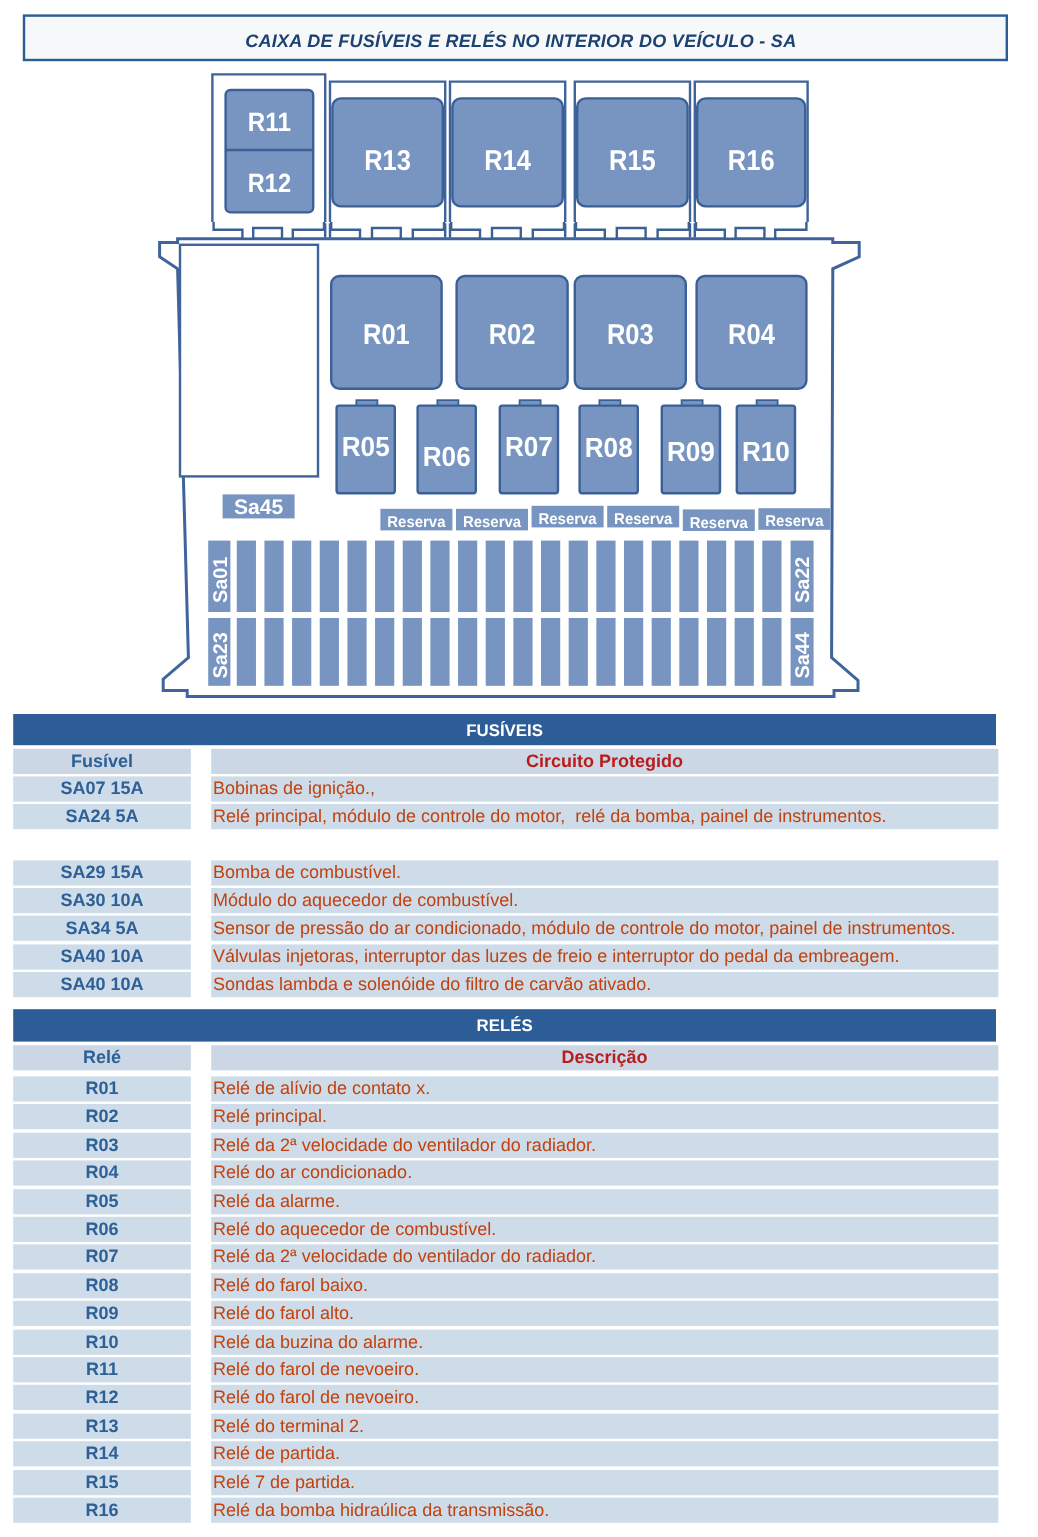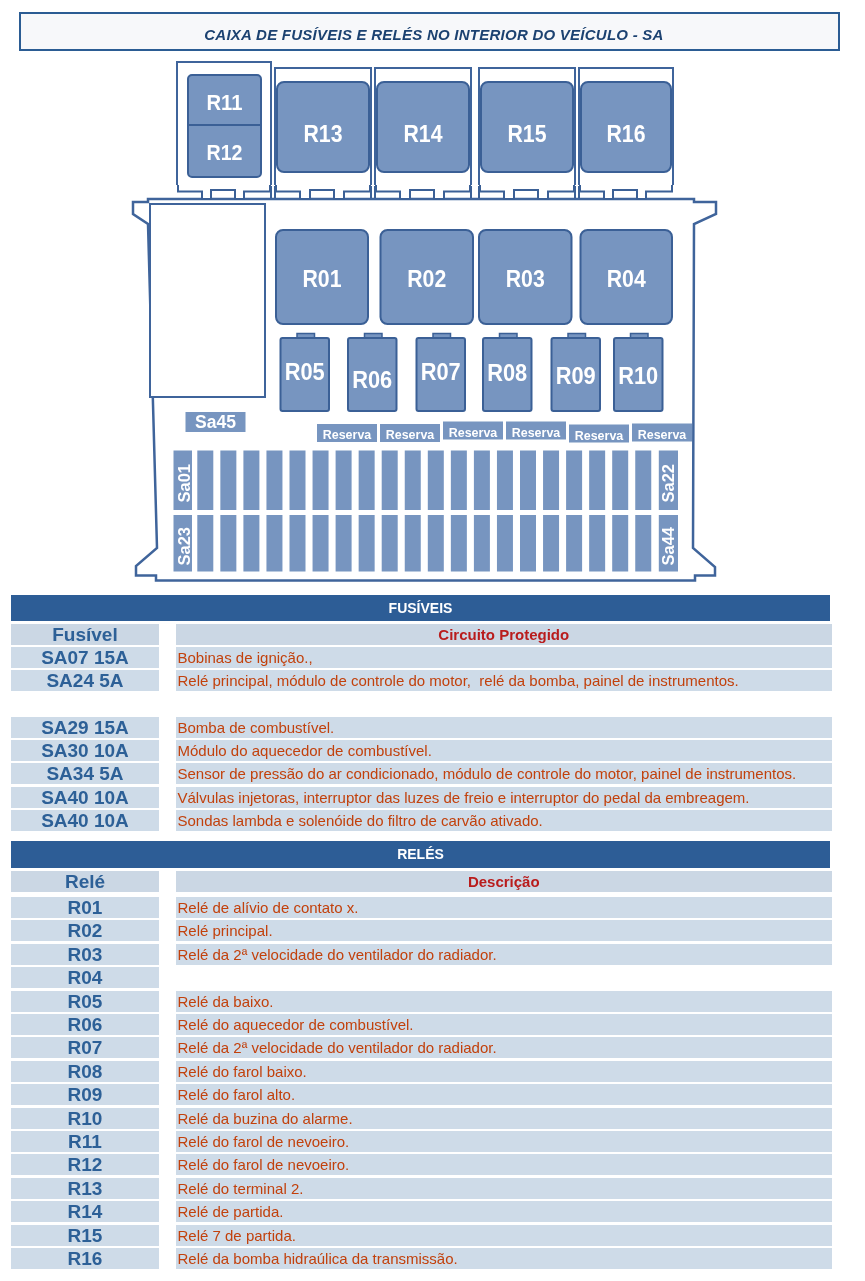--- a/index.html
+++ b/index.html
@@ -10,21 +10,21 @@
 .t22{font-size:22px;}
 .t24{font-size:24px;}
 .t23{font-size:23px;}
 .t17{font-size:17.5px;}
 .t13{font-size:13px;}
 .t16v{font-size:16.5px;}
 .bar{position:absolute;left:11px;width:819px;background:#2d5d96;color:#ffffff;
 font-weight:bold;font-size:14px;text-align:center;}
 .row{position:absolute;left:11px;width:819px;height:21px;}
 .row .c1,.row .hc{position:absolute;left:0;top:0;width:148px;height:21px;background:#cedbe8;
-color:#2d6097;font-weight:bold;font-size:19px;text-align:center;line-height:21px;}
+color:#2d6097;font-weight:bold;font-size:15px;text-align:center;line-height:21px;}
 .row .c2{position:absolute;left:164.5px;top:0;width:654.5px;height:21px;background:#cedbe8;
 color:#c2410c;font-size:15px;line-height:21px;padding-left:2px;white-space:nowrap;}
 .row div:nth-child(2).hc{position:absolute;left:164.5px;top:0;width:656.5px;height:21px;background:#cbd7e4;
 color:#b91c1c;font-weight:bold;font-size:15px;text-align:center;line-height:21px;}
 .row div:nth-child(1).hc{background:#cbd7e4;}
 </style></head>
 <body>
 <div id="page">
 <div id="title">CAIXA DE FUSÍVEIS E RELÉS NO INTERIOR DO VEÍCULO - SA</div>
 <svg width="865" height="540" viewBox="0 0 865 540" style="position:absolute;left:0;top:55px">
@@ -190,24 +190,25 @@
 <div class="row" style="top:920.4px">
       <div class="c1">R02</div>
       <div class="c2">Relé principal.</div>
     </div>
 <div class="row" style="top:943.8px">
       <div class="c1">R03</div>
       <div class="c2">Relé da 2ª velocidade do ventilador do radiador.</div>
     </div>
 <div class="row" style="top:967.2px">
       <div class="c1">R04</div>
+      <div class="c2">Relé do ar condicionado.</div>
     </div>
 <div class="row" style="top:990.6px">
       <div class="c1">R05</div>
-      <div class="c2">Relé da baixo.</div>
+      <div class="c2">Relé da alarme.</div>
     </div>
 <div class="row" style="top:1014.0px">
       <div class="c1">R06</div>
       <div class="c2">Relé do aquecedor de combustível.</div>
     </div>
 <div class="row" style="top:1037.4px">
       <div class="c1">R07</div>
       <div class="c2">Relé da 2ª velocidade do ventilador do radiador.</div>
     </div>
 <div class="row" style="top:1060.8px">

